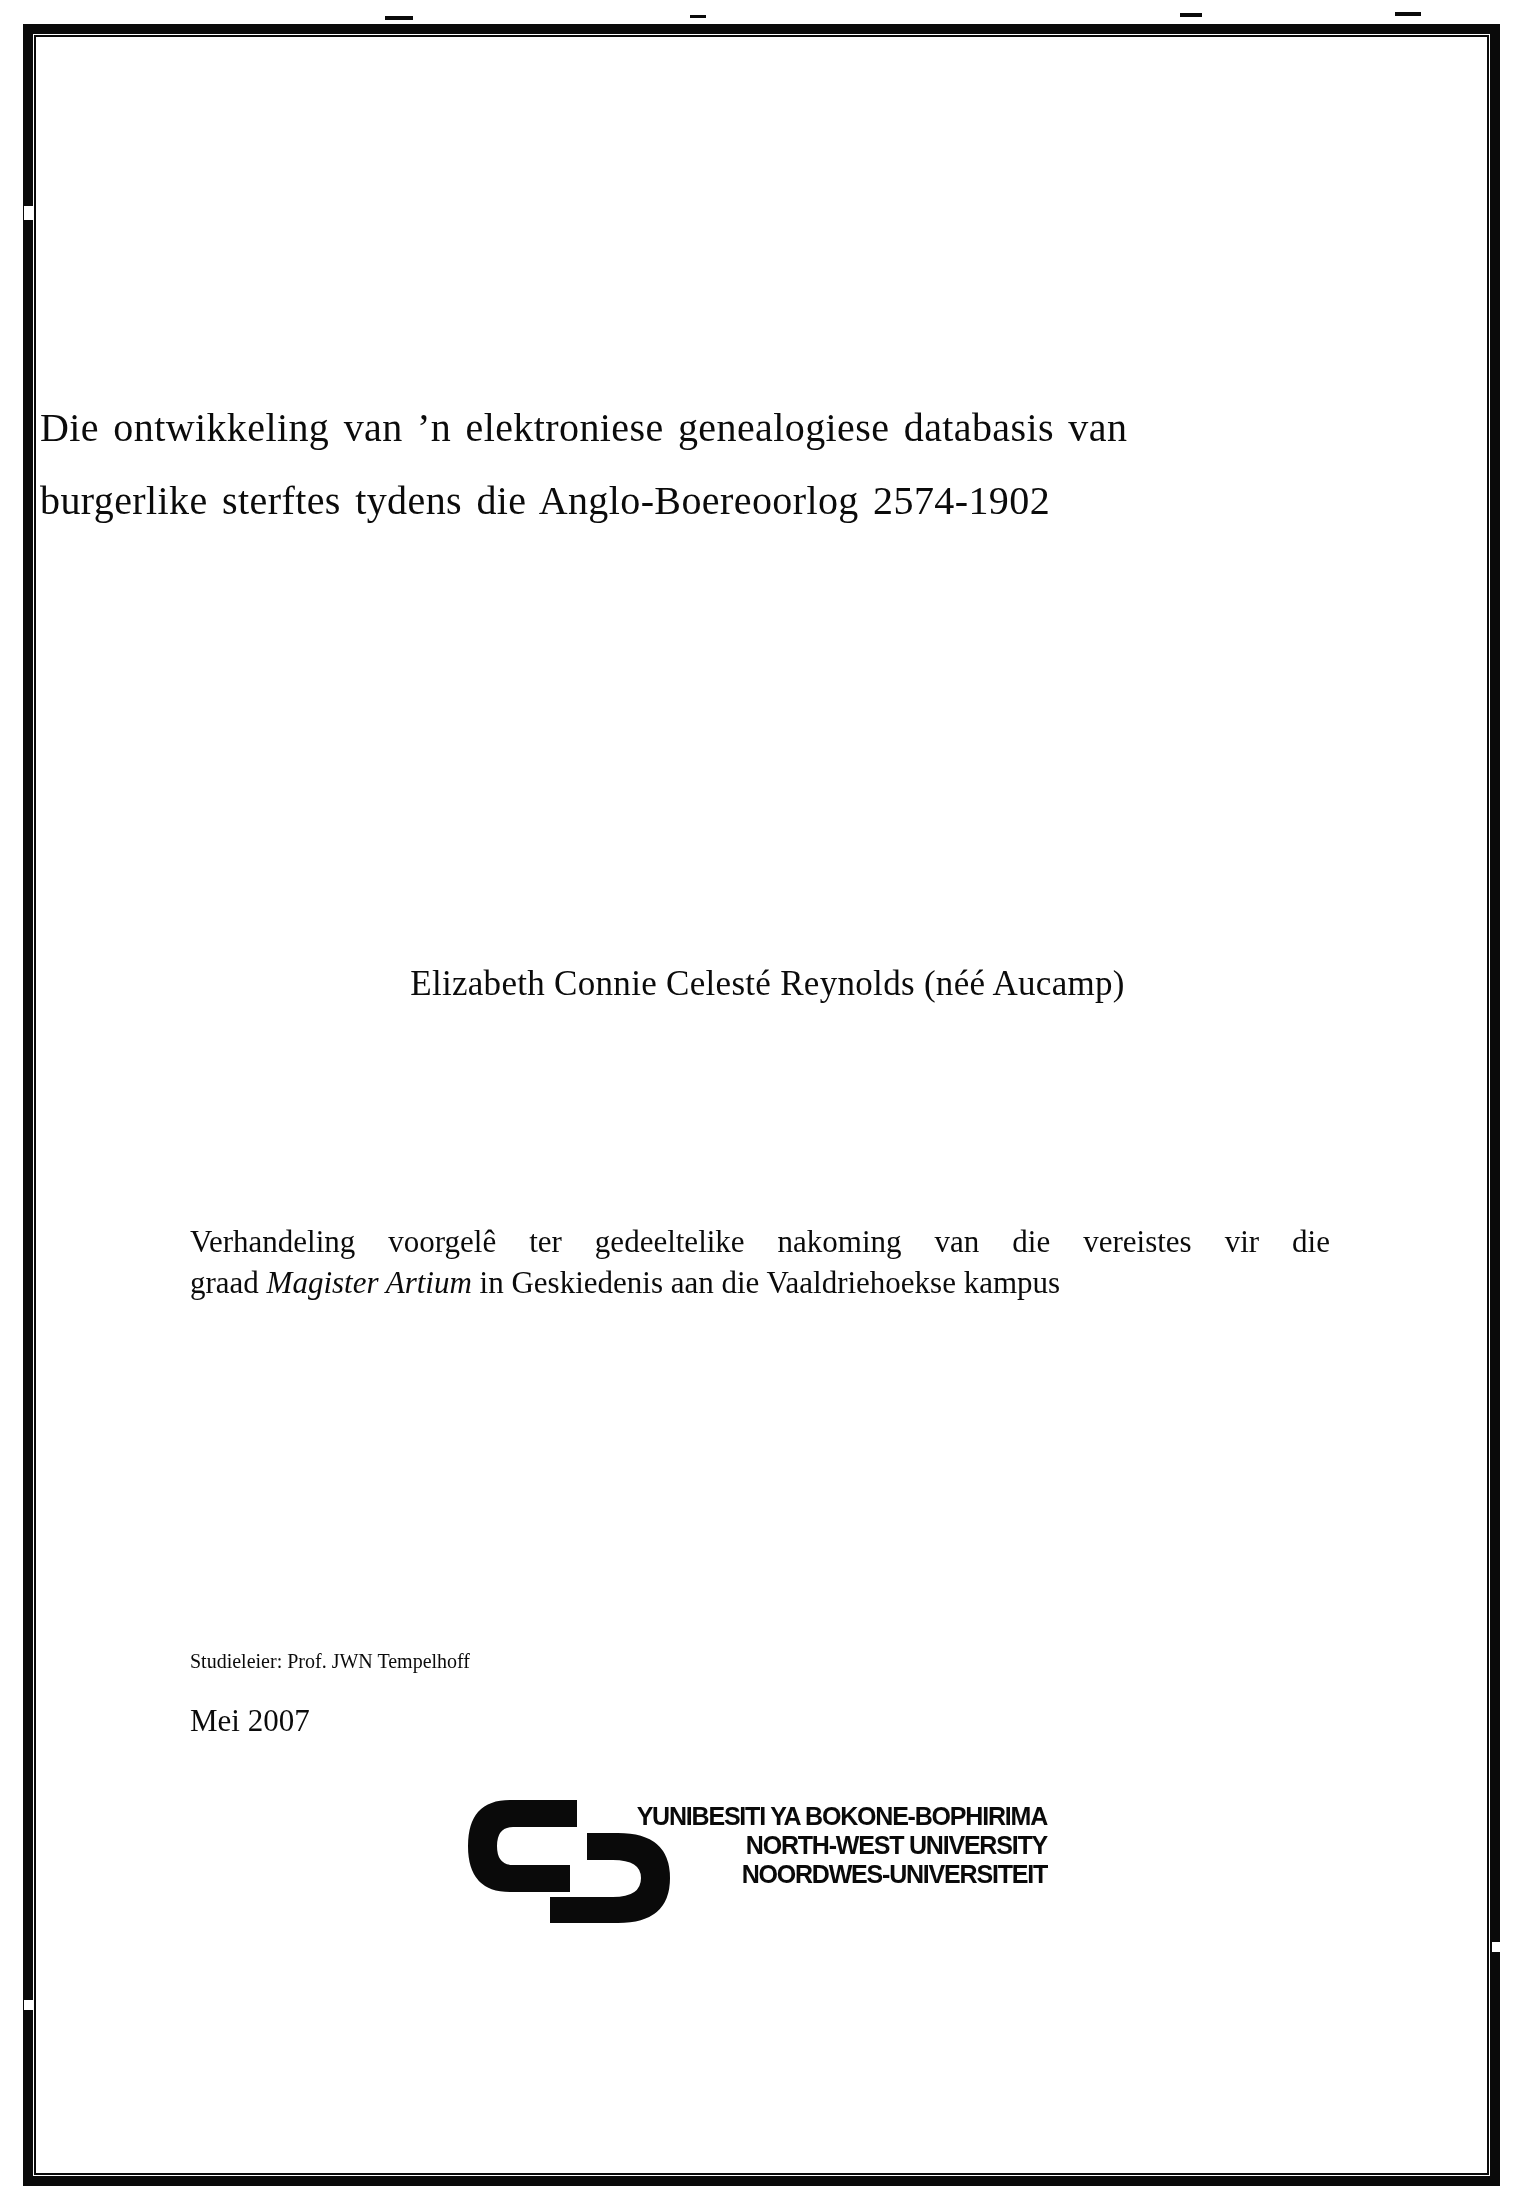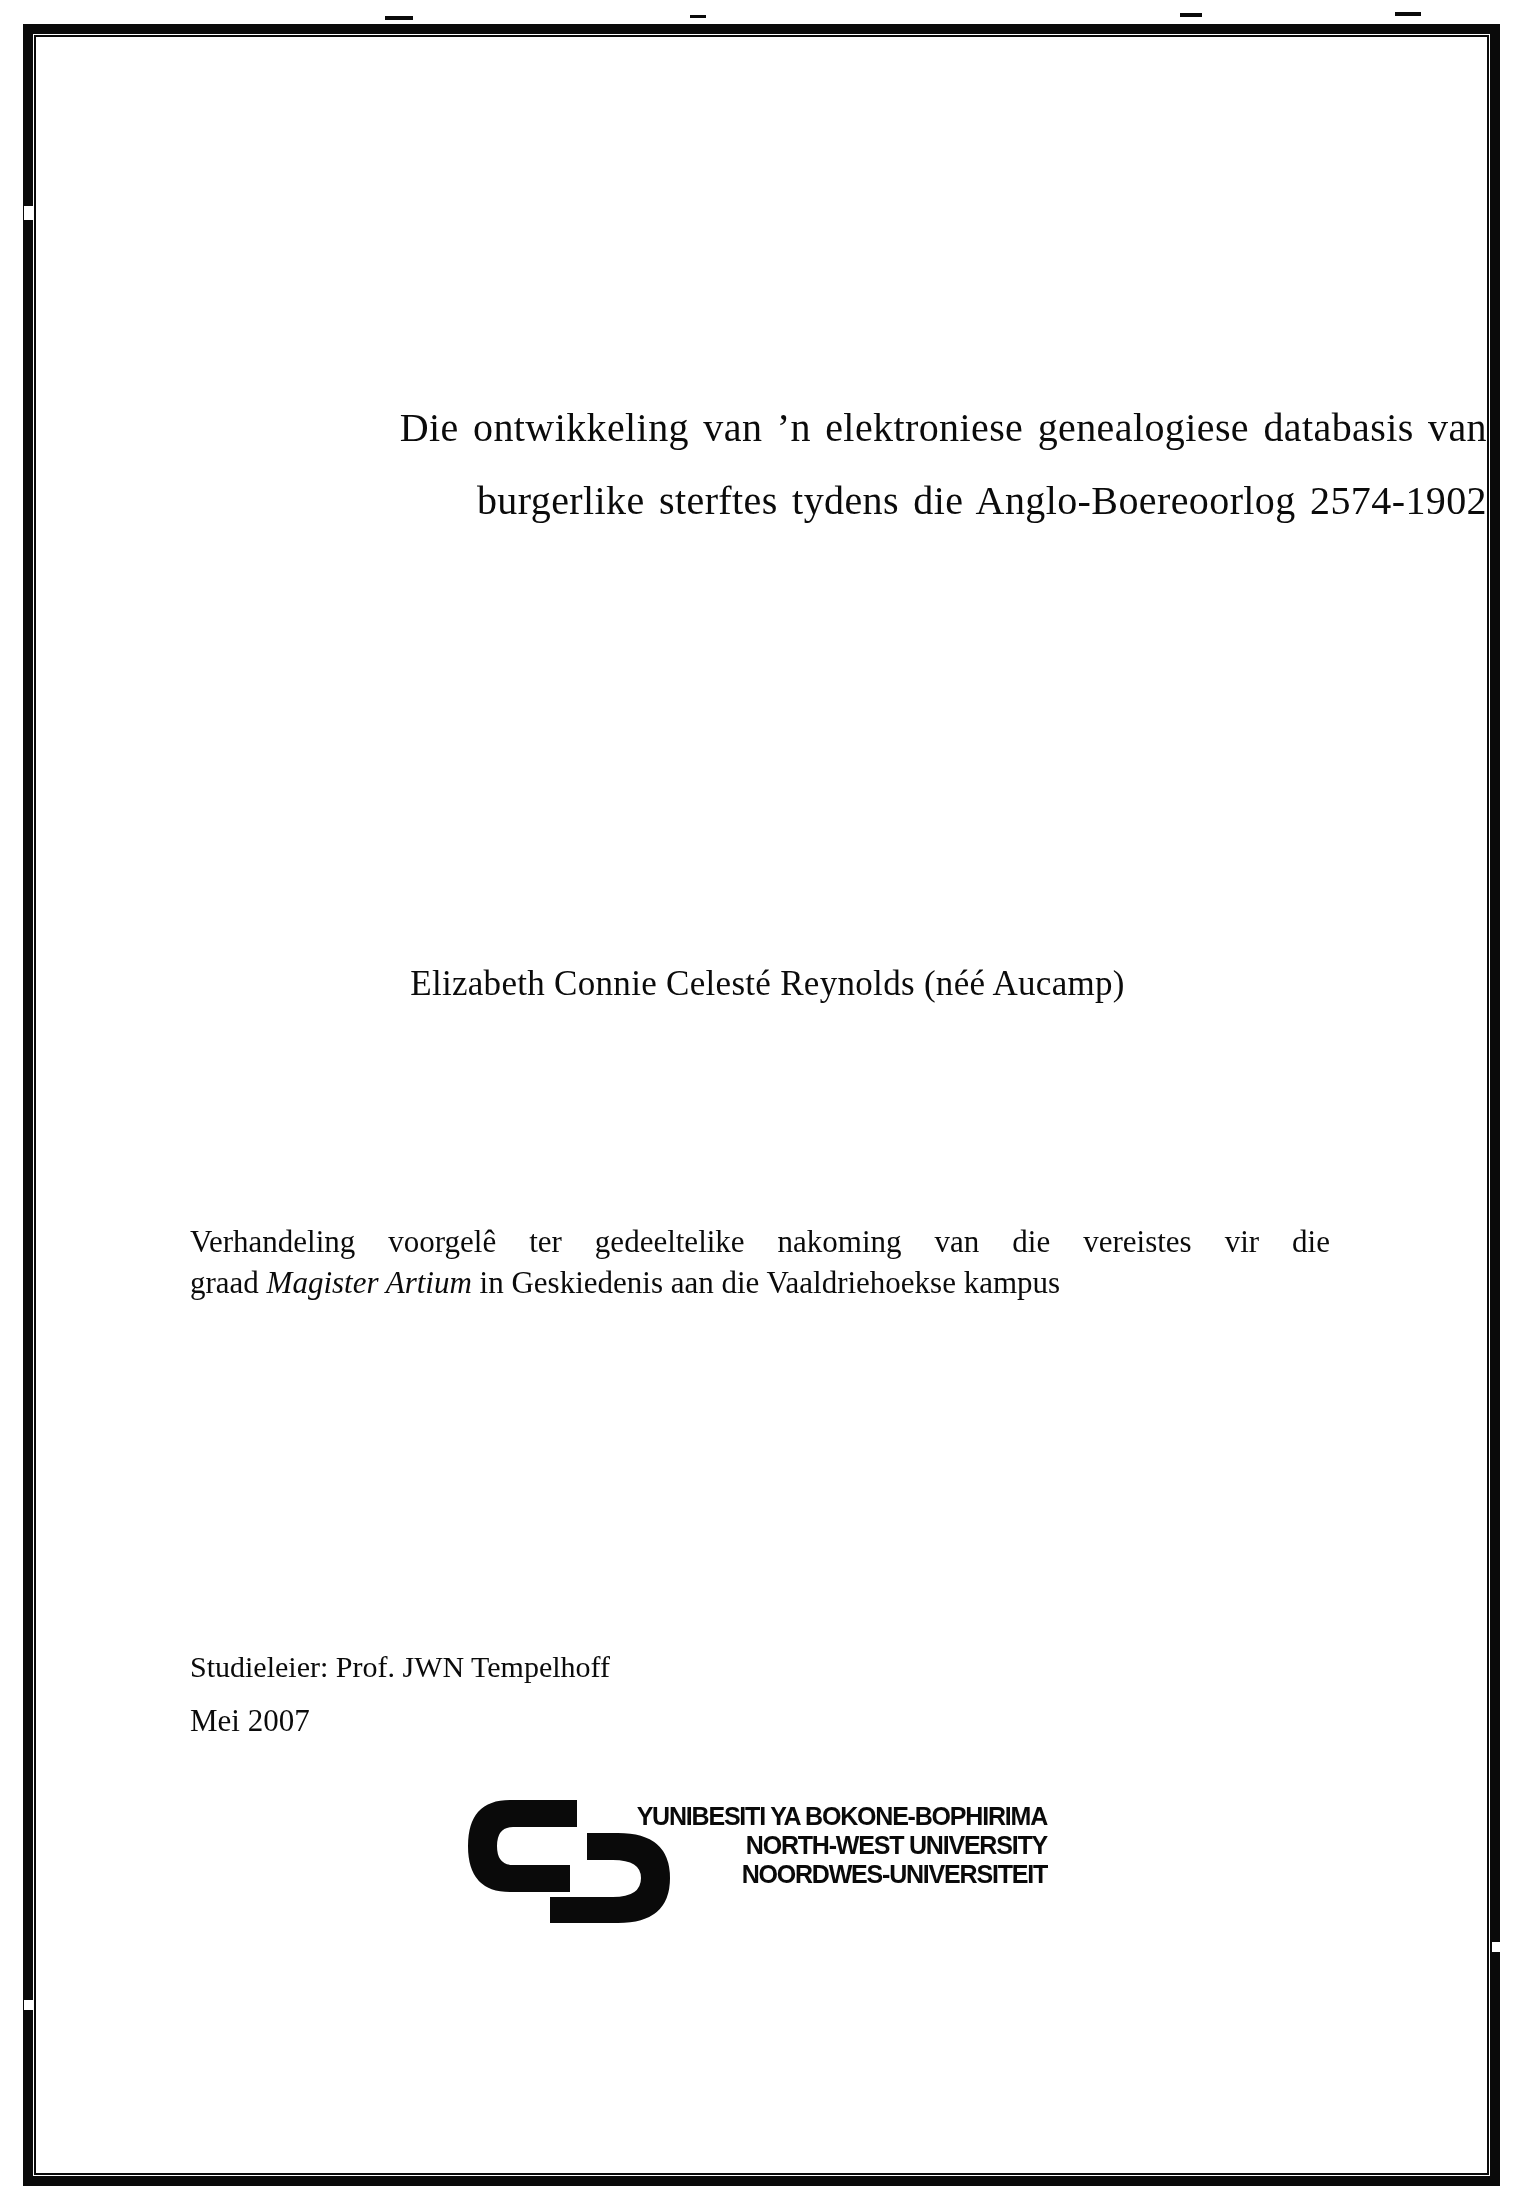--- a/index.html
+++ b/index.html
@@ -18,38 +18,38 @@
     border: 10px solid #0a0a0a; box-sizing: border-box;
   }
   .frame-inner {
     position: absolute; inset: 1px;
     border: 2px solid #0a0a0a;
   }
 
   .abs { position: absolute; }
 
   .title-line {
-    left: 40px; right: 40px; text-align: right;
+    left: 40px; right: 40px; text-align: left;
     font-size: 40px; letter-spacing: 0.4px; word-spacing: 4px;
     white-space: nowrap;
   }
   .title-1 { top: 404px; }
   .title-2 { top: 477px; }
 
   .byline { left: 0; right: 0; top: 815px; text-align: center; font-size: 30px; }
 
   .author { left: 0; right: 20px; top: 964px; text-align: center; font-size: 35px; letter-spacing: 0.3px; padding-left: 28px; }
 
   .statement {
     left: 190px; top: 1221px; width: 1140px;
     font-size: 31px; line-height: 41px;
   }
   .statement .just { text-align: justify; text-align-last: justify; }
 
-  .supervisor { left: 190px; top: 1650px; font-size: 30px; }
+  .supervisor { left: 190px; top: 1650px; font-size: 20px; }
   .dateline   { left: 190px; top: 1703px; font-size: 31px; }
 
   .logo-mark { left: 455px; top: 1795px; width: 220px; height: 135px; }
   .logo-text {
     left: 618px; top: 1802px; width: 429px;
     text-align: right;
     font-family: "Liberation Sans", "DejaVu Sans", sans-serif;
     font-weight: bold; font-size: 25px; line-height: 29px;
     letter-spacing: -1.2px; color: #0a0a0a; white-space: nowrap;
   }

